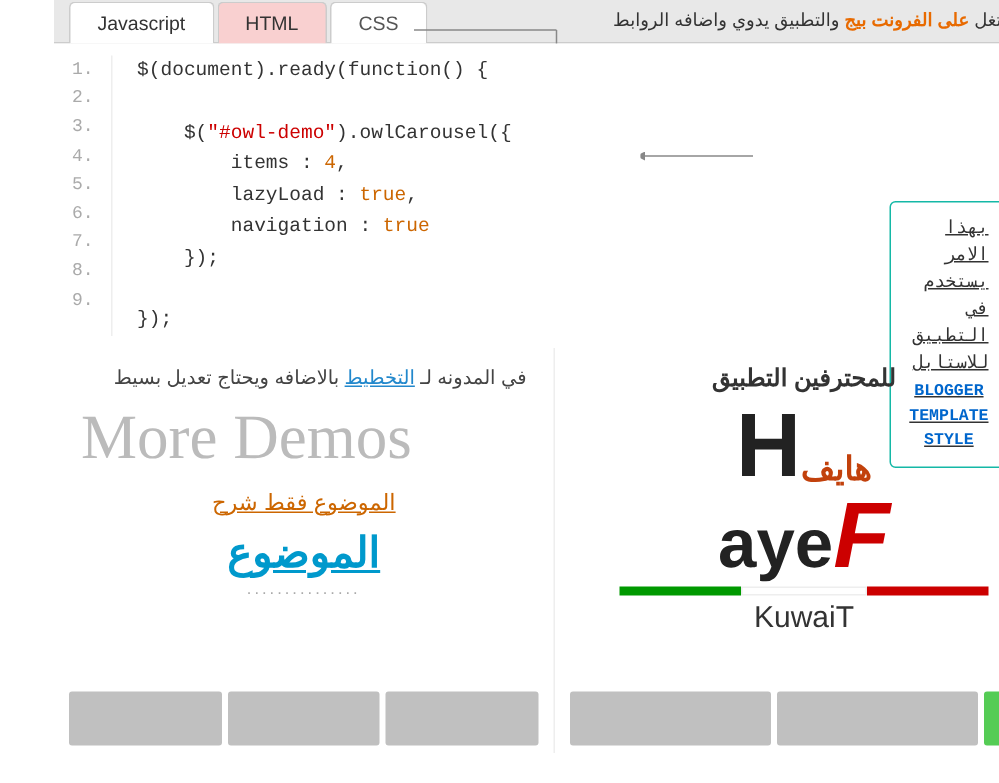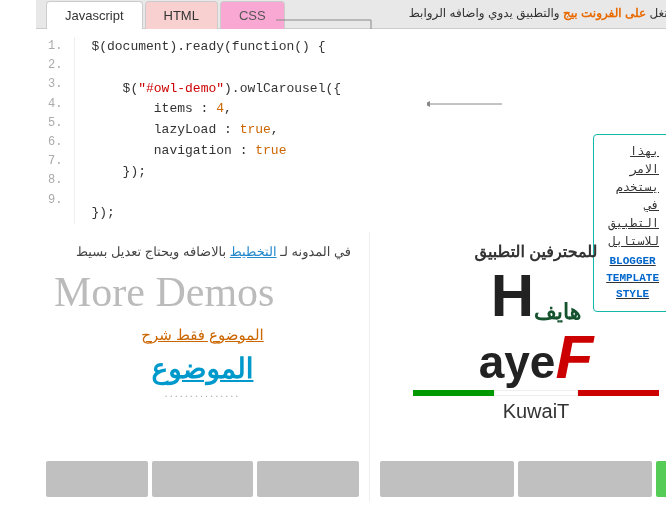--- a/index.html
+++ b/index.html
@@ -39,21 +39,21 @@
       color: #333;
       font-weight: normal;
     }
 
     .tab.html-tab {
       background: #f9d0d0;
       color: #333;
     }
 
     .tab.css-tab {
-      background: #f9a8d4;
+      background: #ffffff;
       color: #555;
     }
 
     .tab-annotation {
       position: absolute;
       right: 20px;
       top: 6px;
       font-size: 12px;
       color: #333;
       direction: rtl;
@@ -330,21 +330,21 @@
         <div class="gbar"></div>
         <div class="gbar"></div>
         <div class="gbar"></div>
       </div>
     </div>
 
     <div class="bottom-right">
       <div class="for-pros">للمحترفين التطبيق</div>
 
       <div style="text-align:center; line-height:1; margin: 4px 0;">
-        <span style="font-size:60px;font-weight:900;color:#222;font-family:Impact,sans-serif;">H</span><span style="color:#14532d;font-size:22px;font-weight:bold;vertical-align:middle;font-family:Arial;">هايف</span>
+        <span style="font-size:60px;font-weight:900;color:#222;font-family:Impact,sans-serif;">H</span><span style="color:#c2410c;font-size:22px;font-weight:bold;vertical-align:middle;font-family:Arial;">هايف</span>
         <br>
         <span style="font-size:46px;font-weight:900;color:#222;font-family:Impact,sans-serif;">aye</span><span style="font-size:62px;font-weight:900;color:#cc0000;font-family:Impact,sans-serif;font-style:italic;">F</span>
         
         <div style="width:80%;margin:2px auto;height:6px;display:flex;">
           <div style="flex:1;background:#009900;"></div>
           <div style="flex:1;background:#fff;border:1px solid #eee;"></div>
           <div style="flex:1;background:#cc0000;"></div>
         </div>
       </div>
 

